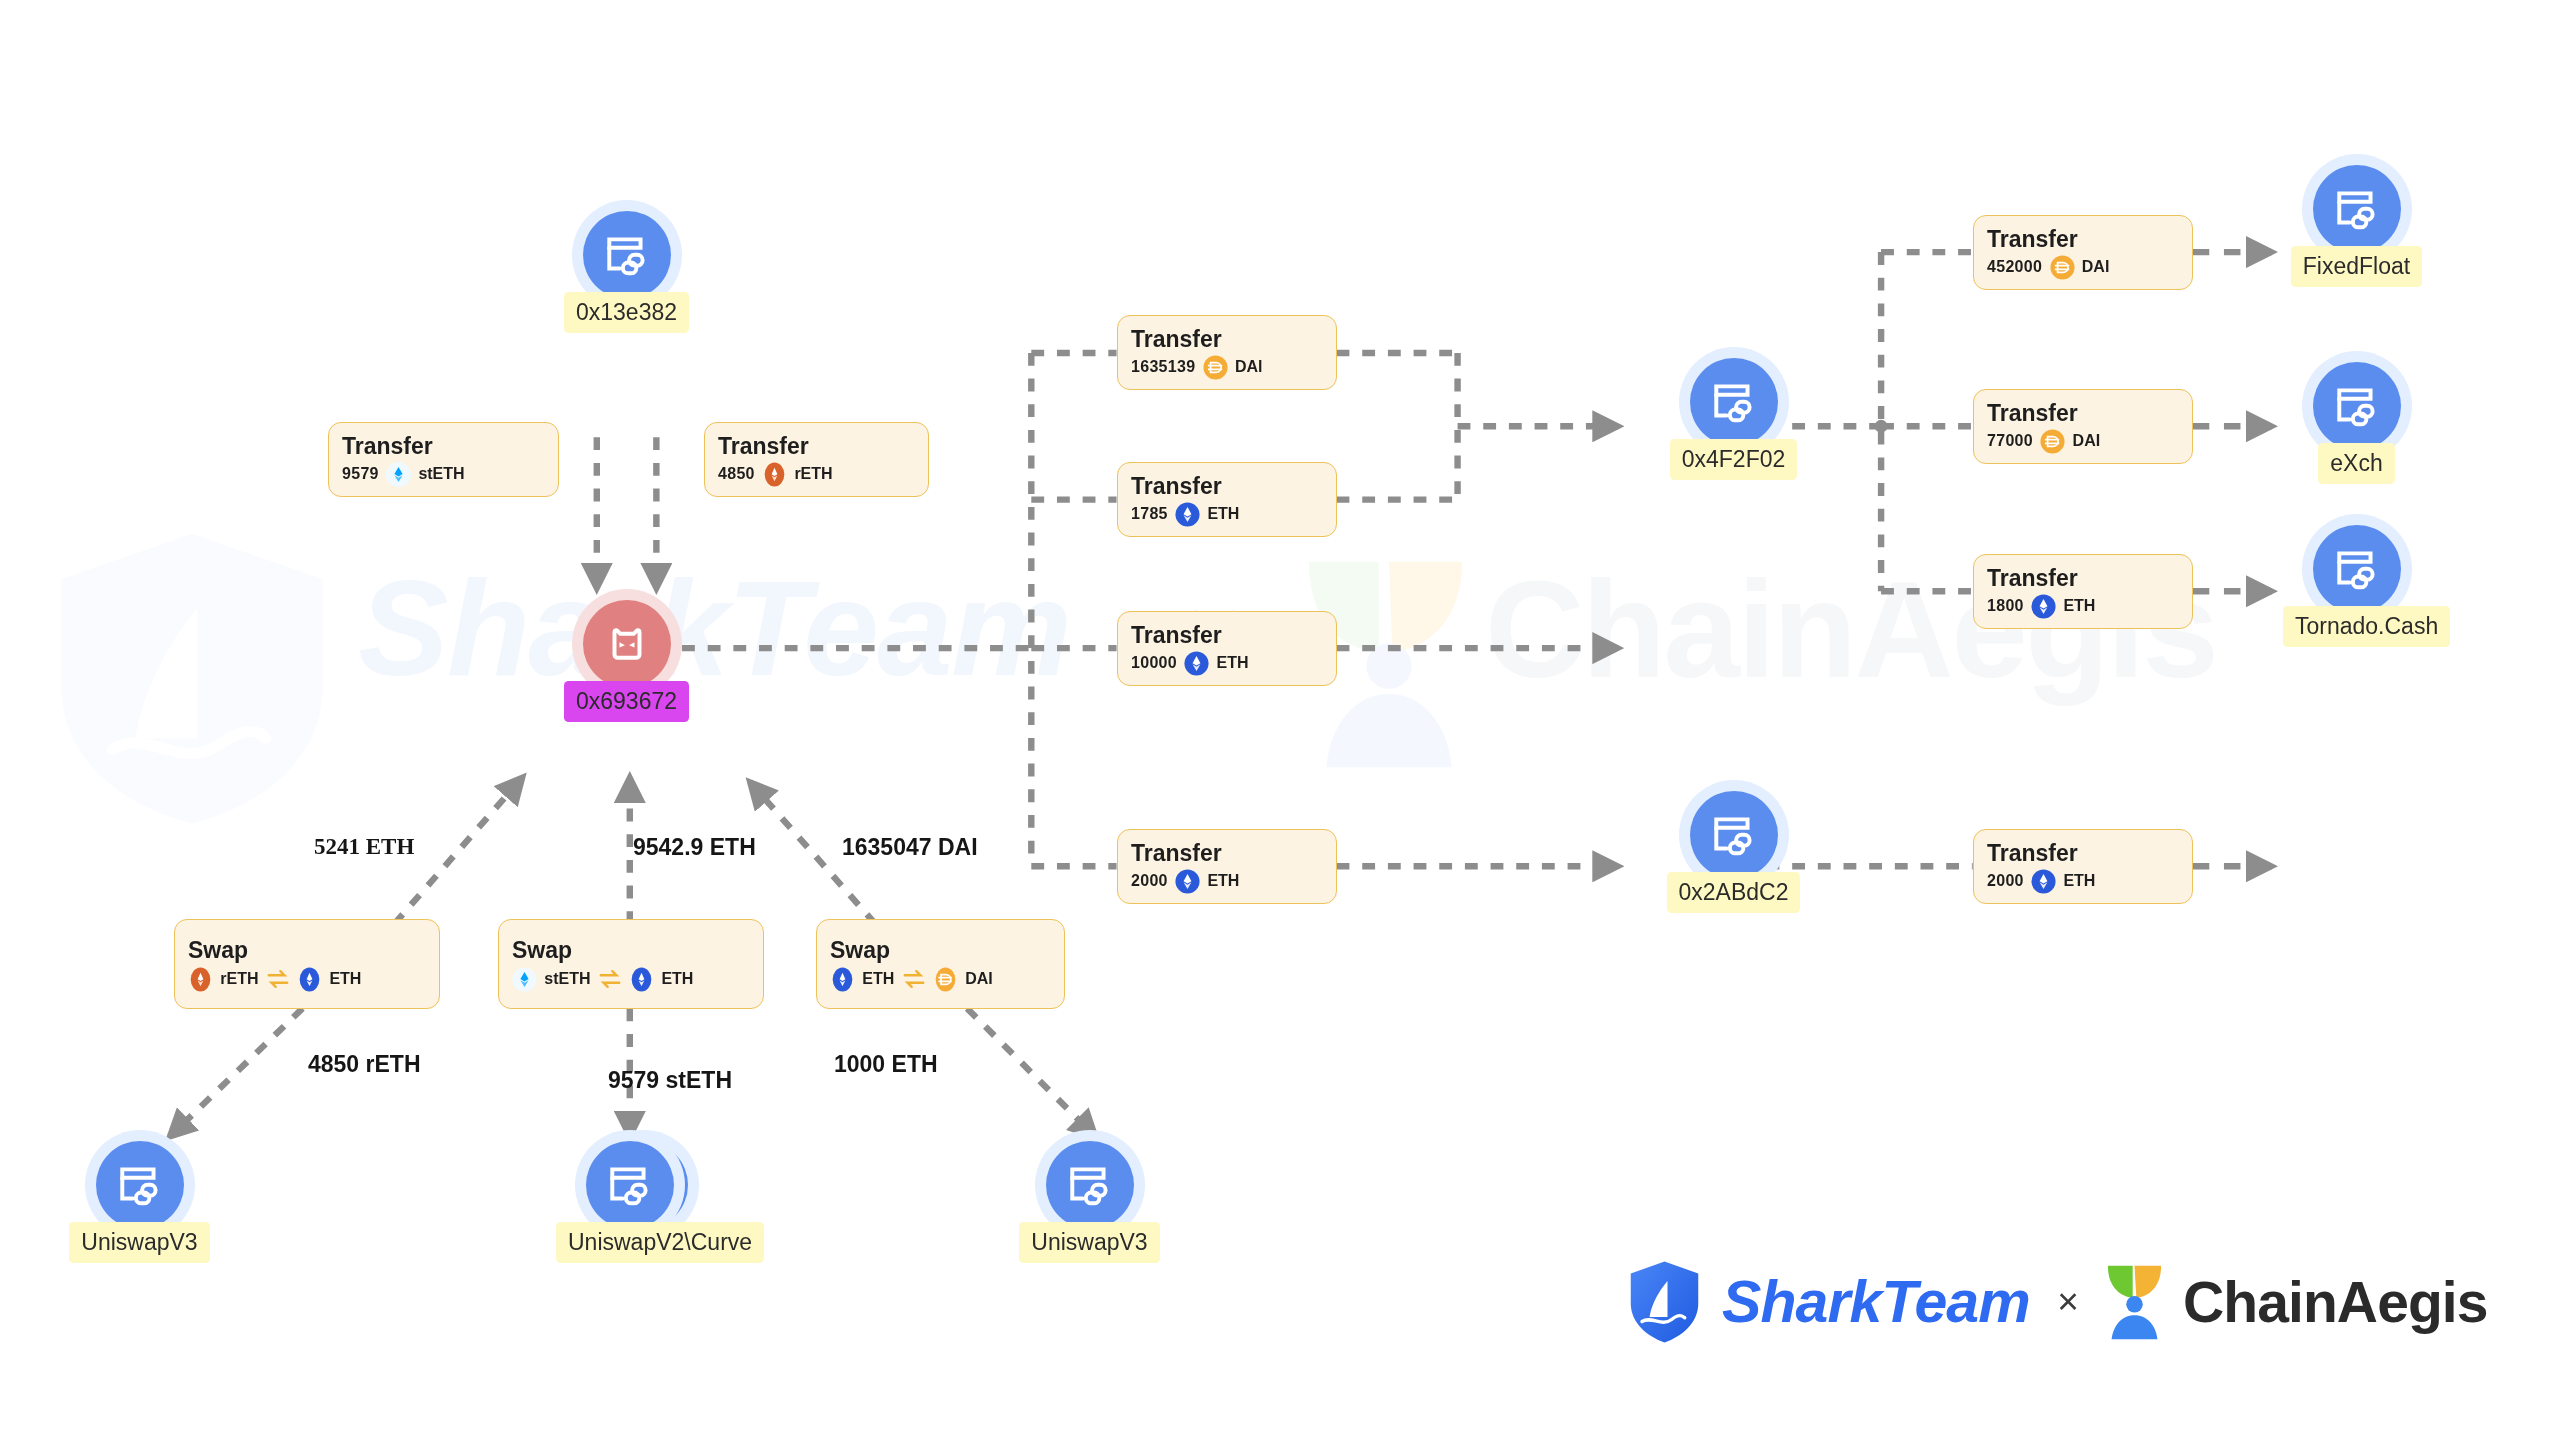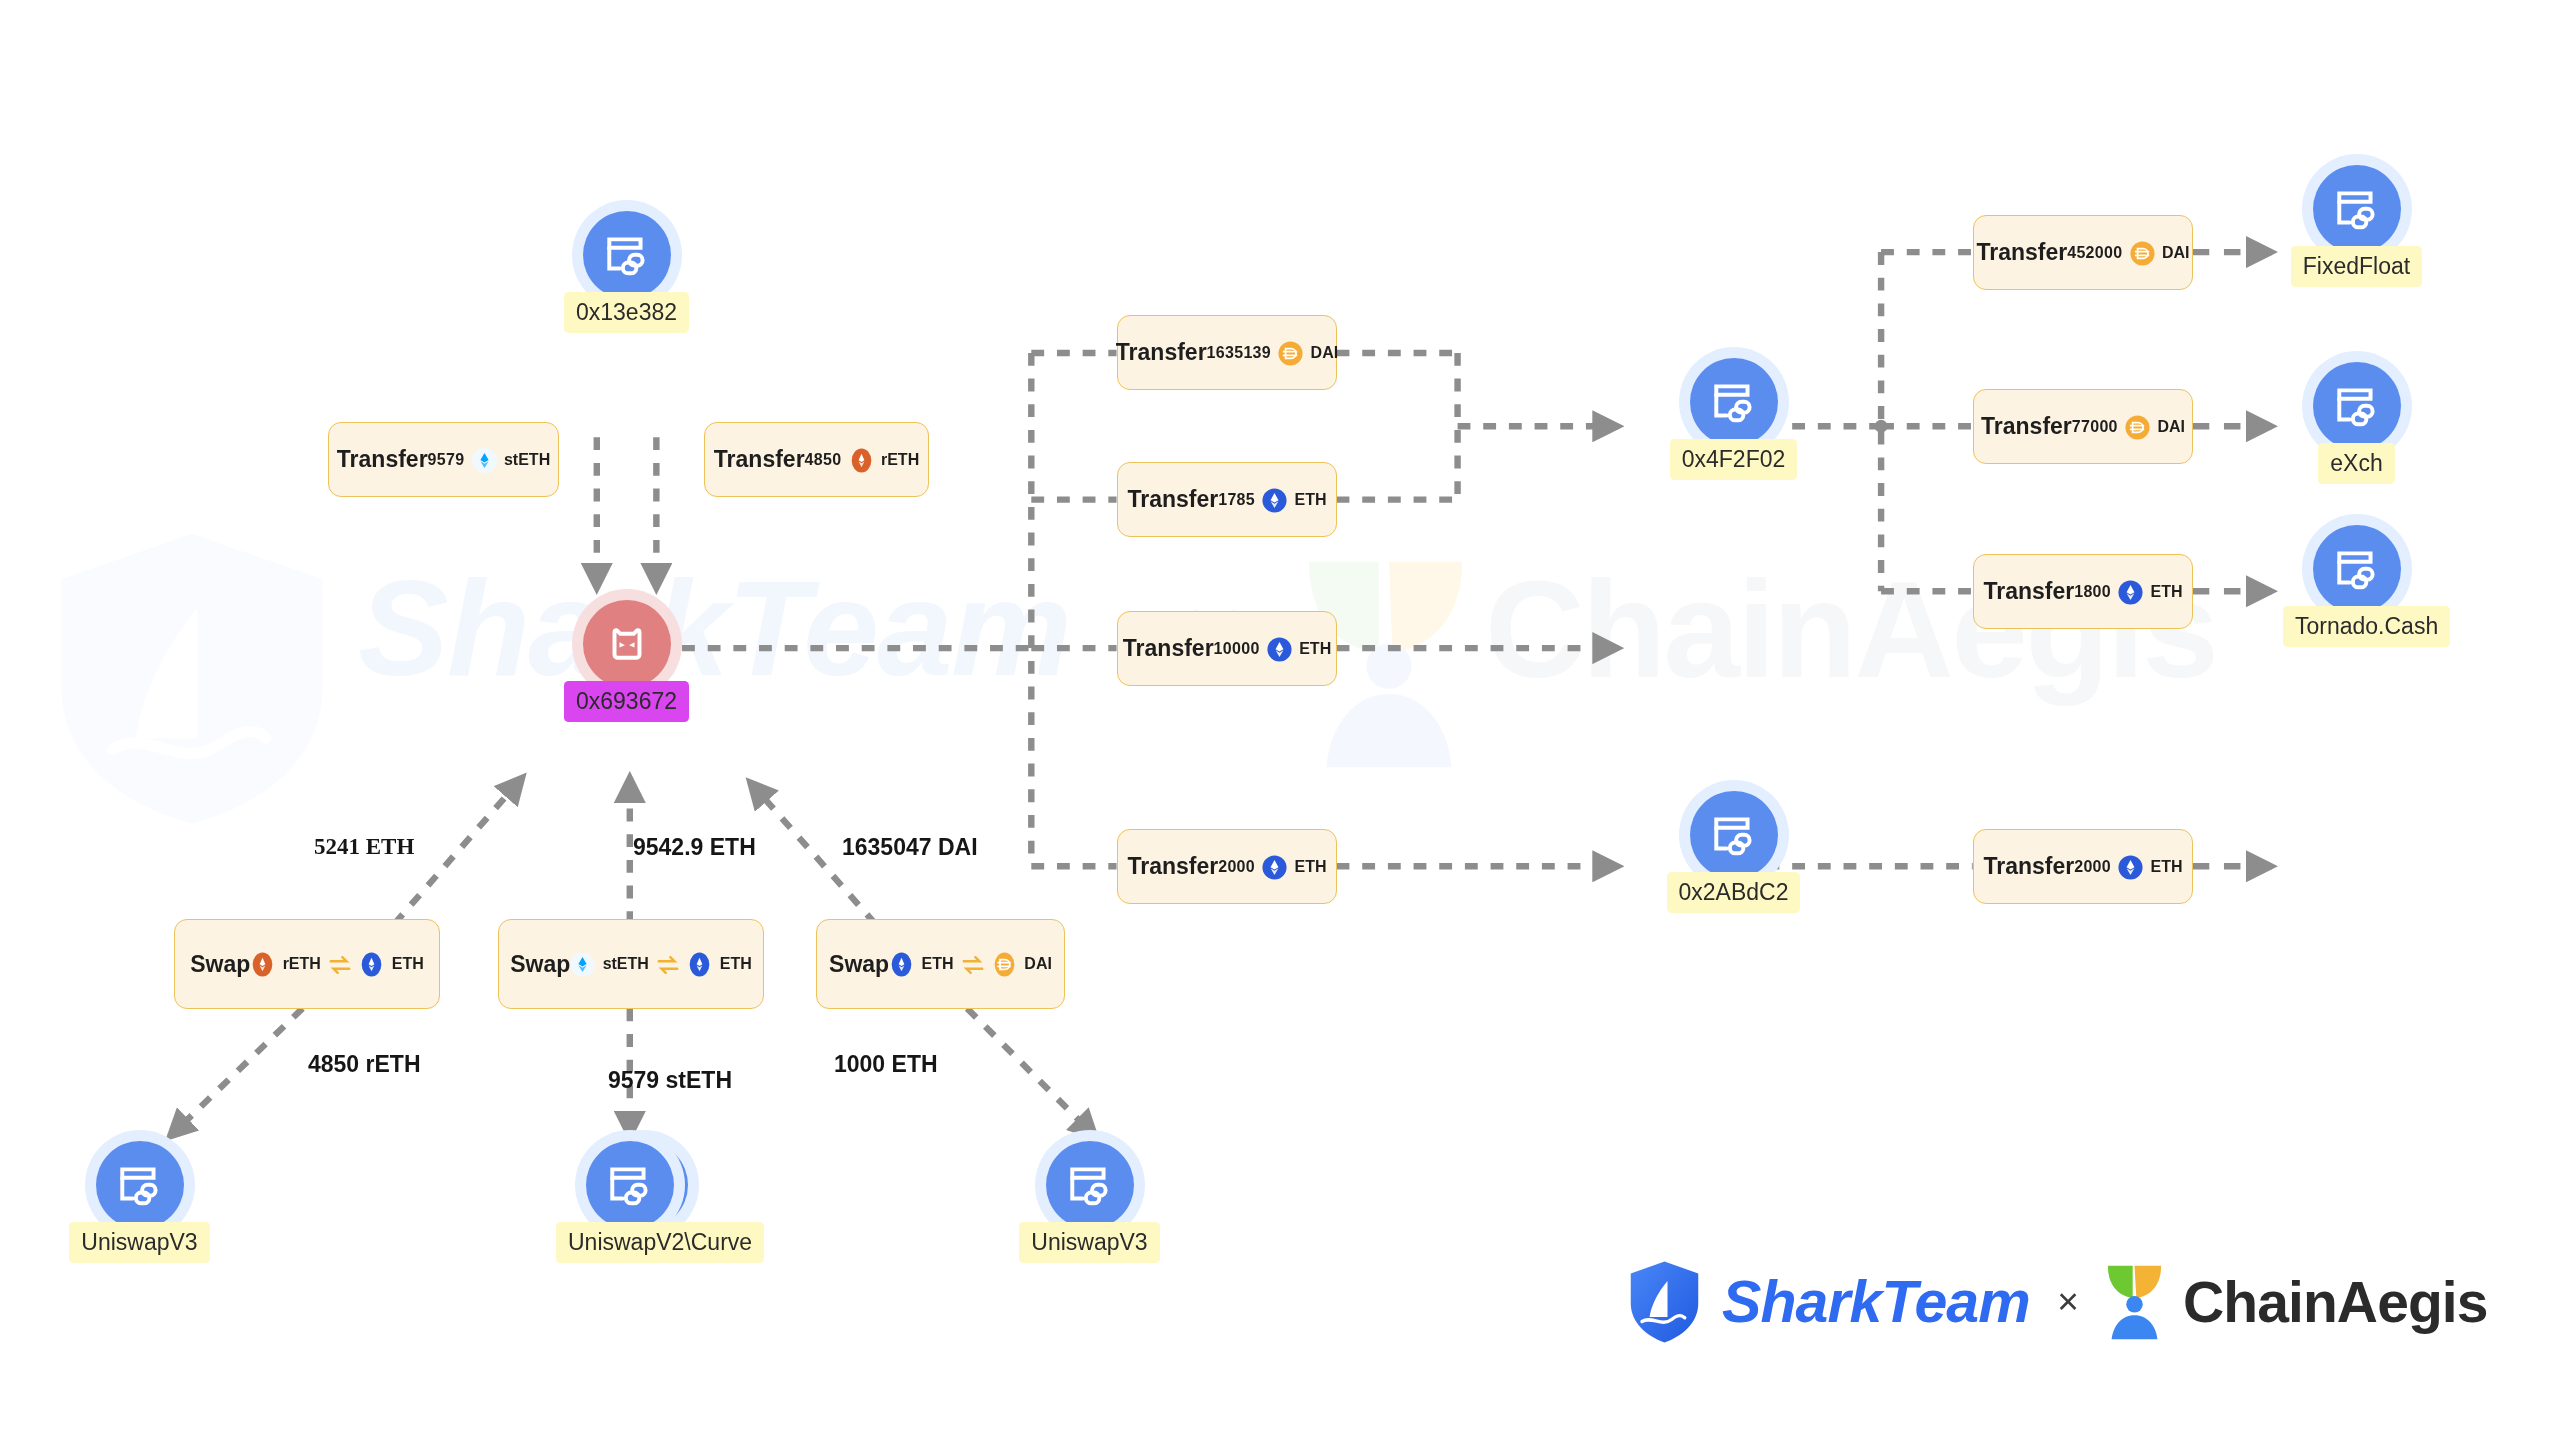--- a/index.html
+++ b/index.html
@@ -56,22 +56,22 @@
   }
   .node.hacker .bubble { background:#e08080; box-shadow:0 0 0 11px #f8dfdf; }
   .node.hacker .label { background:#d946ef; }
 
   
   .box {
     position:absolute;
     background:#fdf3e2;
     border:1.8px solid #eec25a;
     border-radius:13px;
-    display:flex; flex-direction:row;
-    align-items:center; justify-content:center;
+    display:flex; flex-direction:column;
+    align-items:flex-start; justify-content:center;
     padding:9.2px 13px;
     color:#1e1e1e;
     white-space:nowrap;
   }
   .box .t1 { font-size:23px; font-weight:bold; line-height:1.25; }
   .box .t2 {
     font-size:16px; font-weight:bold; line-height:1.3;
     display:flex; align-items:center; gap:7.3px; margin-top:1.8px;
   }
   .box .t2 .amt { letter-spacing:0.3px; }

